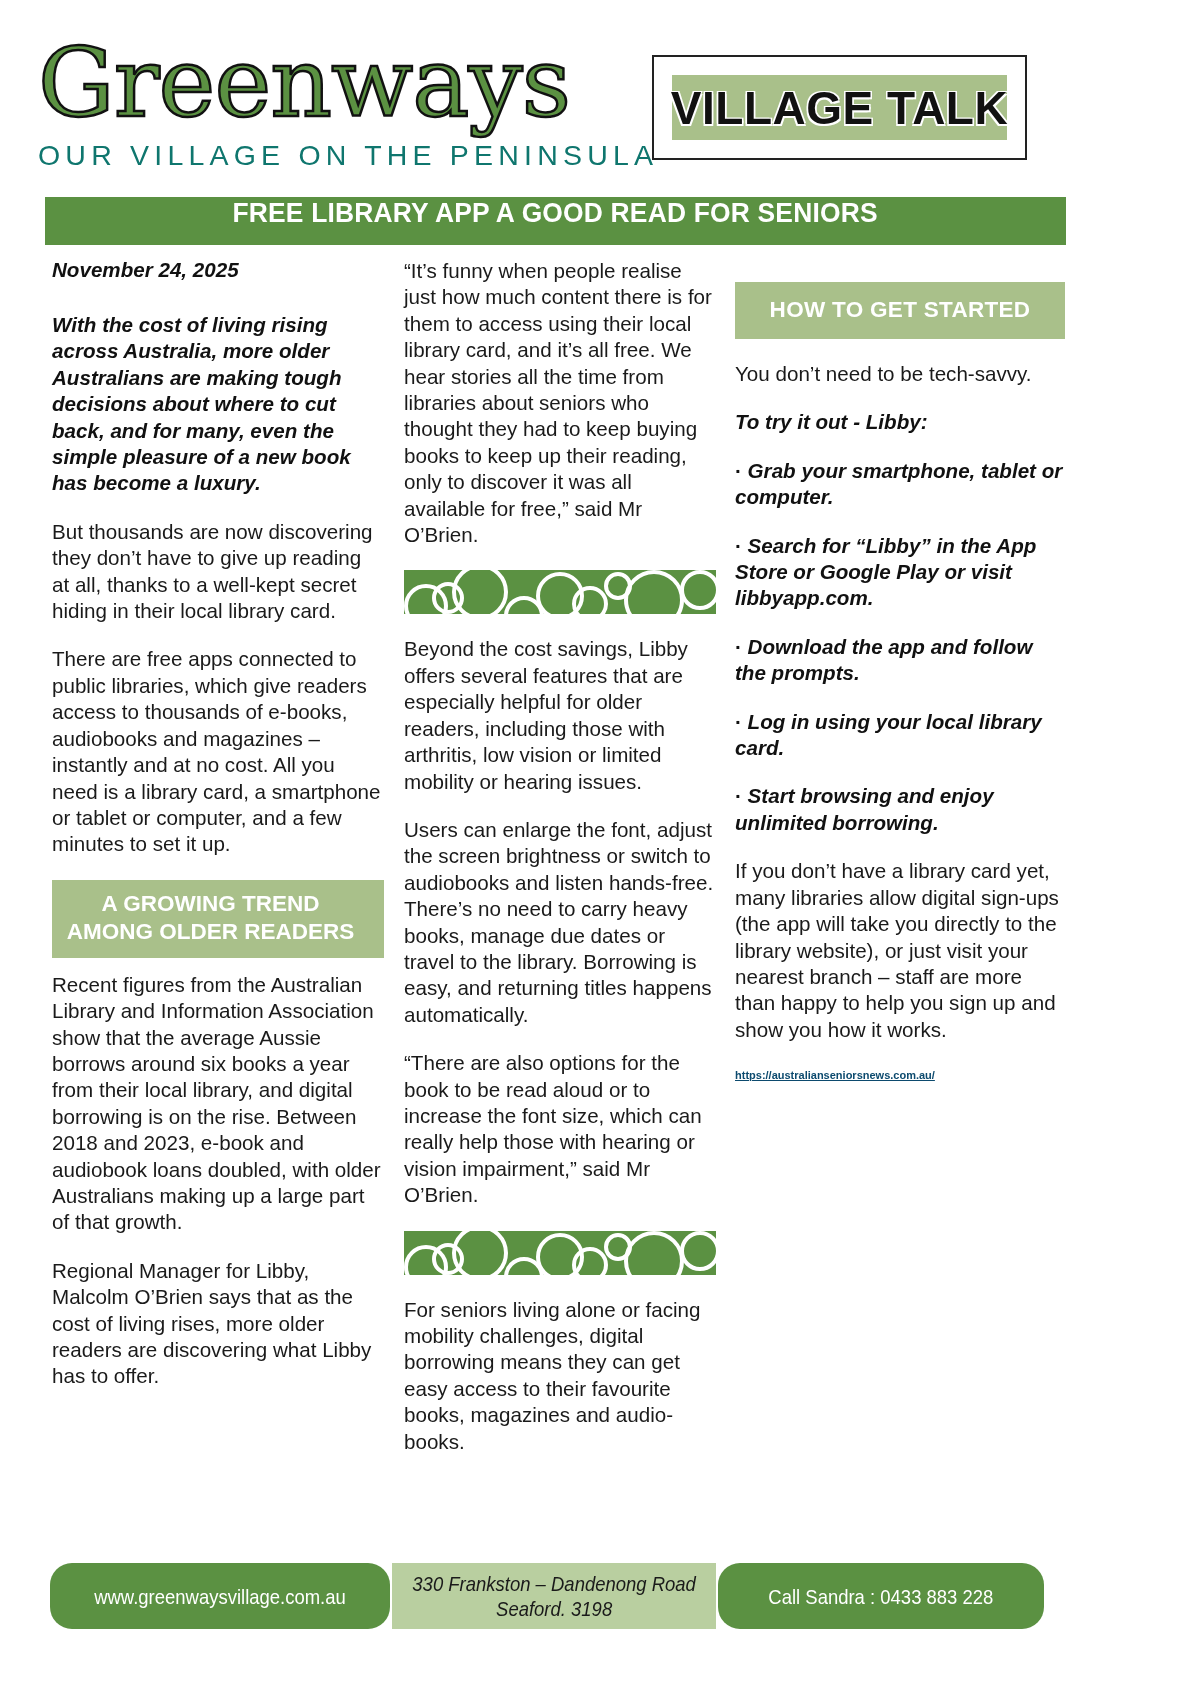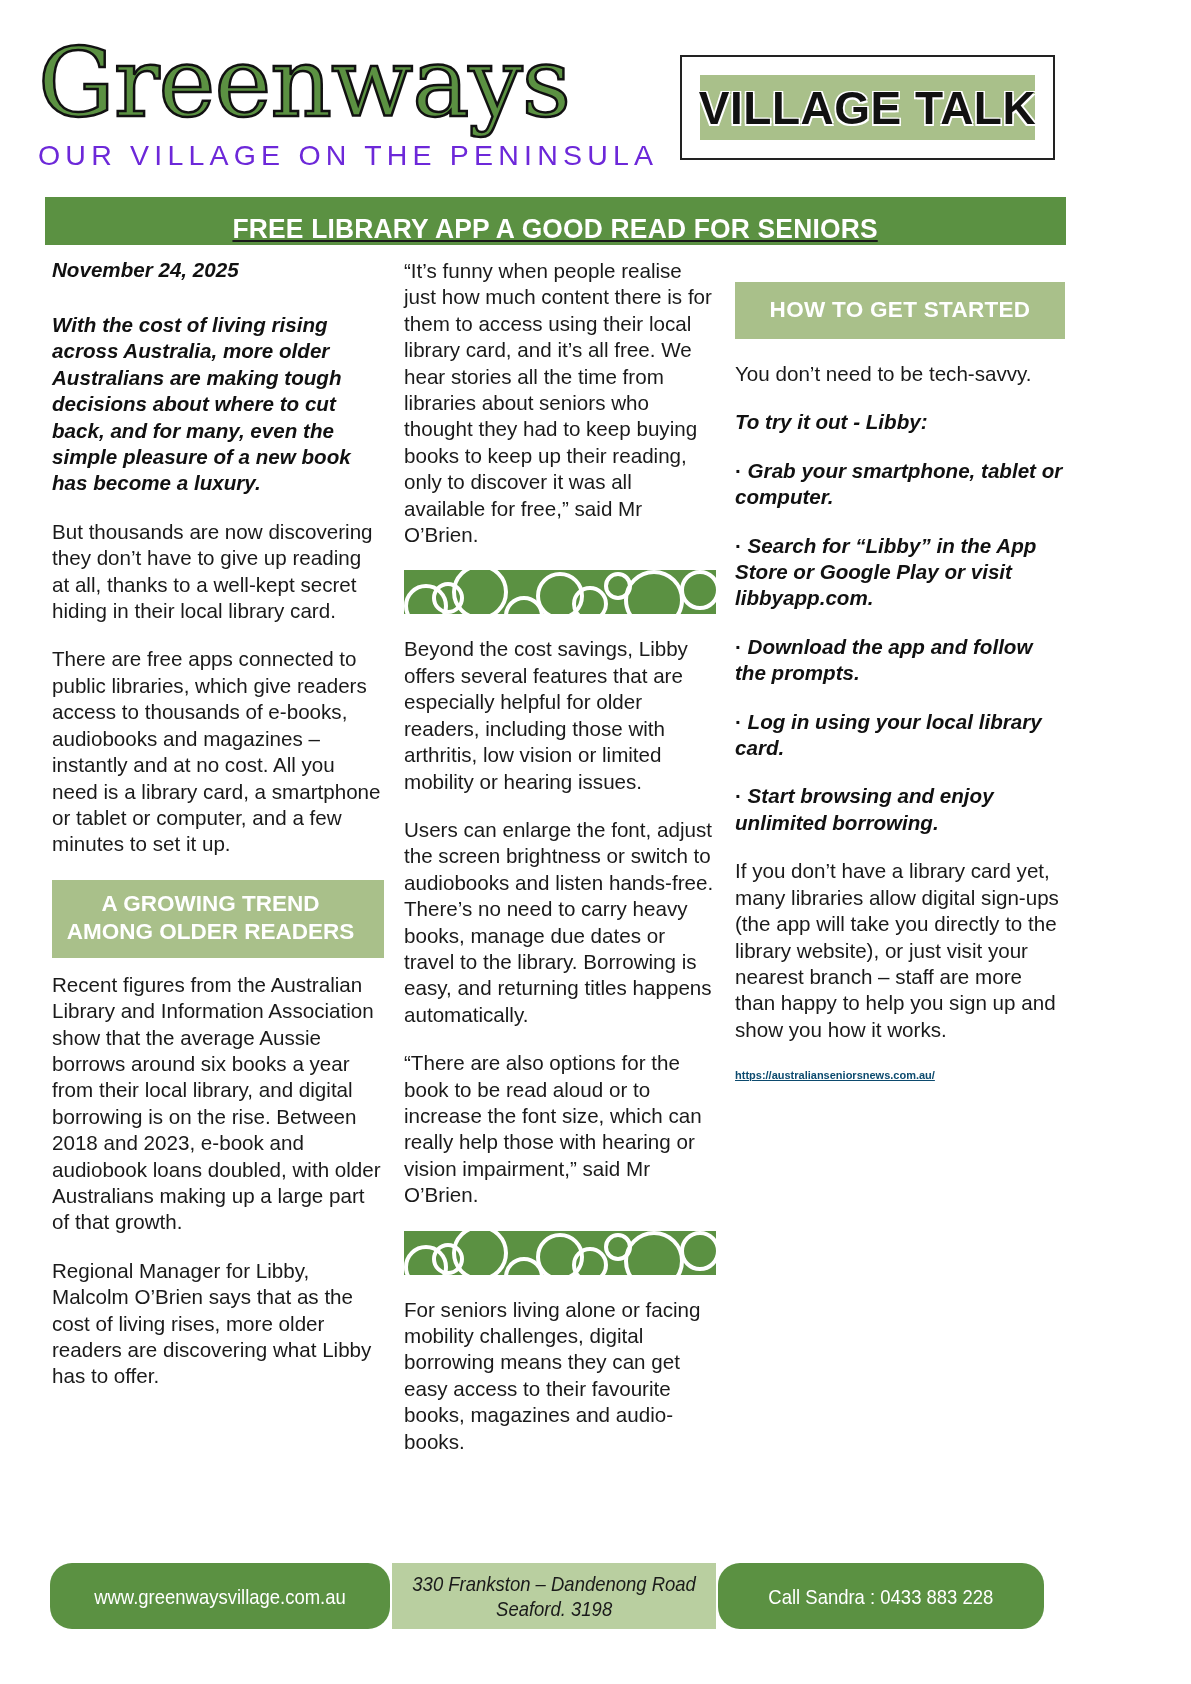--- a/index.html
+++ b/index.html
@@ -26,25 +26,25 @@
     -webkit-text-stroke:2.5px #111;
     text-align:left;
     white-space:nowrap;
     position:relative;
   }
   .logo-sub{
     margin-top:10px;
     font-size:28.5px;
     letter-spacing:5.2px;
     font-weight:400;
-    color:#6d28d9;
+    color:#0f766e;
     white-space:nowrap;
   }
   .village-talk-box{
-    position:absolute;left:680px;top:55px;width:375px;height:105px;
+    position:absolute;left:652px;top:55px;width:375px;height:105px;
     border:2px solid #222;background:#ffffff;
     box-sizing:border-box;
     padding:18px;
   }
   .village-talk-inner{
     width:100%;height:100%;
     background:#a9c08a;
     display:flex;align-items:center;justify-content:center;
   }
   .village-talk-text{
@@ -53,21 +53,21 @@
     text-shadow:
       -1.5px -1.5px 0 #fff, 1.5px -1.5px 0 #fff,
       -1.5px 1.5px 0 #fff, 1.5px 1.5px 0 #fff;
     white-space:nowrap;
   }
 
   
   .headline-bar{
     position:absolute;left:45px;top:197px;width:1021px;height:48px;
     background:#5b9142;
-    display:flex;align-items:flex-end;justify-content:center;text-decoration:underline;
+    display:flex;align-items:flex-start;justify-content:center;
   }
   .headline-text{
     color:#fff;font-weight:700;font-size:27.5px;letter-spacing:0.2px;
     transform:scaleX(0.96);
     white-space:nowrap;
   }
 
   
   .cols{position:absolute;left:0;top:258px;width:1191px;}
   .col{position:absolute;top:0;}

